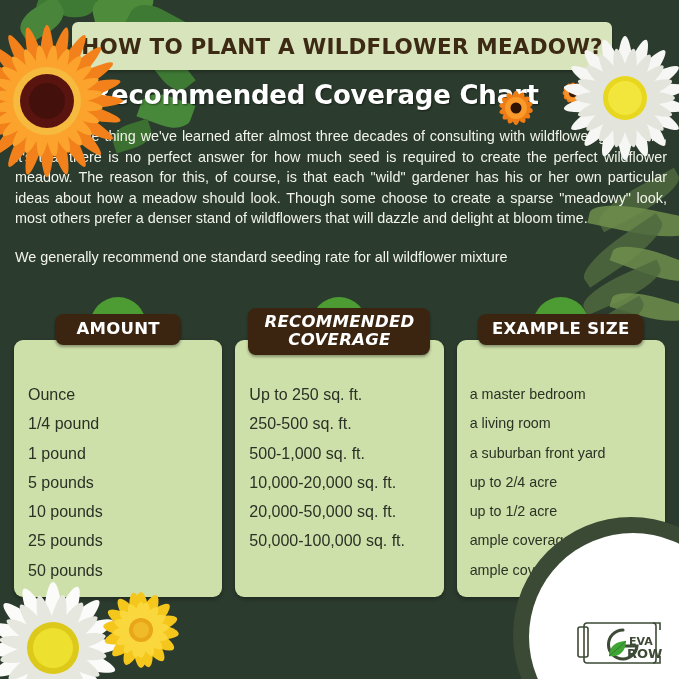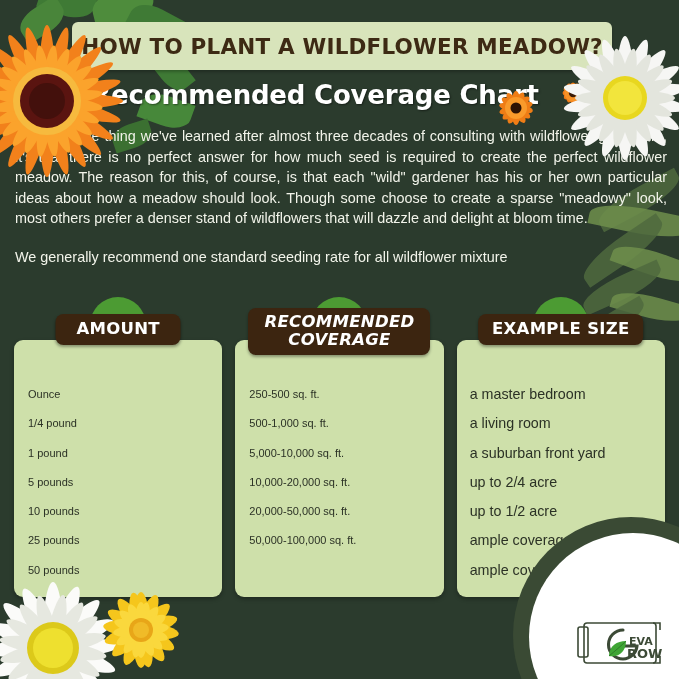--- a/index.html
+++ b/index.html
@@ -157,21 +157,21 @@
   }
   .col-rows {
     position: absolute;
     left: 0; right: 0;
     top: 83px;
     padding: 0 14px;
     z-index: 3;
   }
   .col-rows .cell {
     color: #2b3125;
-    font-size: 11px;
+    font-size: 16px;
     line-height: 29.3px;
     white-space: nowrap;
     font-family: "Liberation Sans", sans-serif;
   }
   .col-3 .col-rows { padding-left: 13px; padding-right: 4px; }
   .col-3 .col-rows .cell { font-size: 14.3px; }
 
   
   .flower { position: absolute; pointer-events: none; }
 
@@ -285,23 +285,23 @@
     </div>
 
     <div class="column col-2">
       <div class="col-panel"></div>
       <div class="col-dome"></div>
       <div class="col-header" style="top:11px;padding:5px 16px 6px;font-style:italic;">
         <span class="hdr-line">RECOMMENDED</span>
         <span class="hdr-line">COVERAGE</span>
       </div>
       <div class="col-rows">
+        <div class="cell">Up to 250 sq. ft.</div>
         <div class="cell">250-500 sq. ft.</div>
         <div class="cell">500-1,000 sq. ft.</div>
-        <div class="cell">5,000-10,000 sq. ft.</div>
         <div class="cell">10,000-20,000 sq. ft.</div>
         <div class="cell">20,000-50,000 sq. ft.</div>
         <div class="cell">50,000-100,000 sq. ft.</div>
       </div>
     </div>
 
     <div class="column col-3">
       <div class="col-panel"></div>
       <div class="col-dome"></div>
       <div class="col-header">

